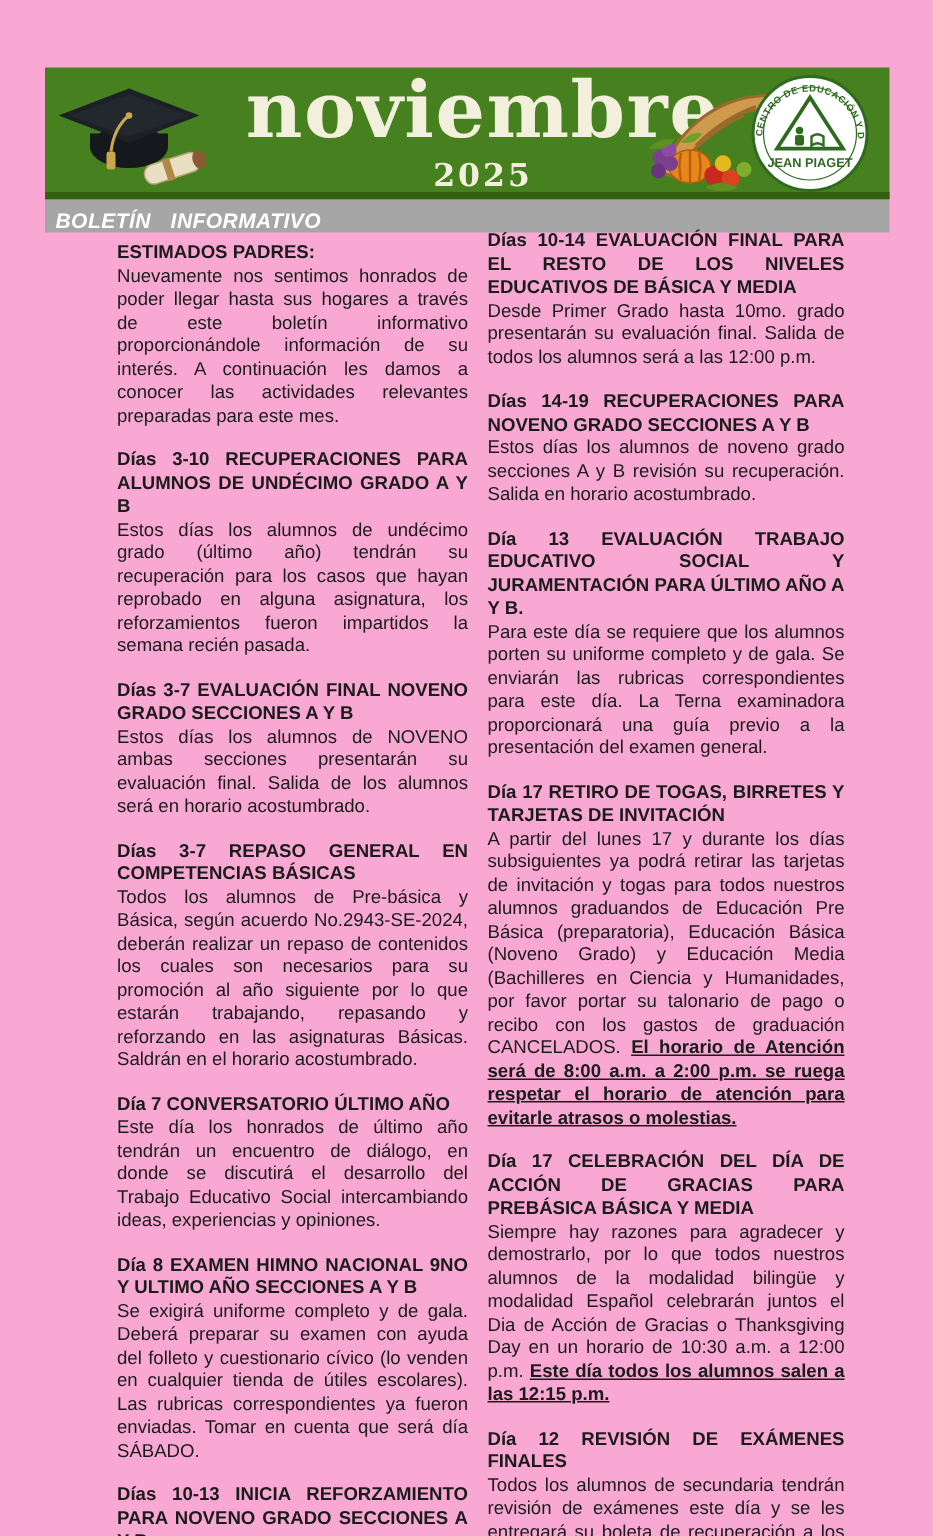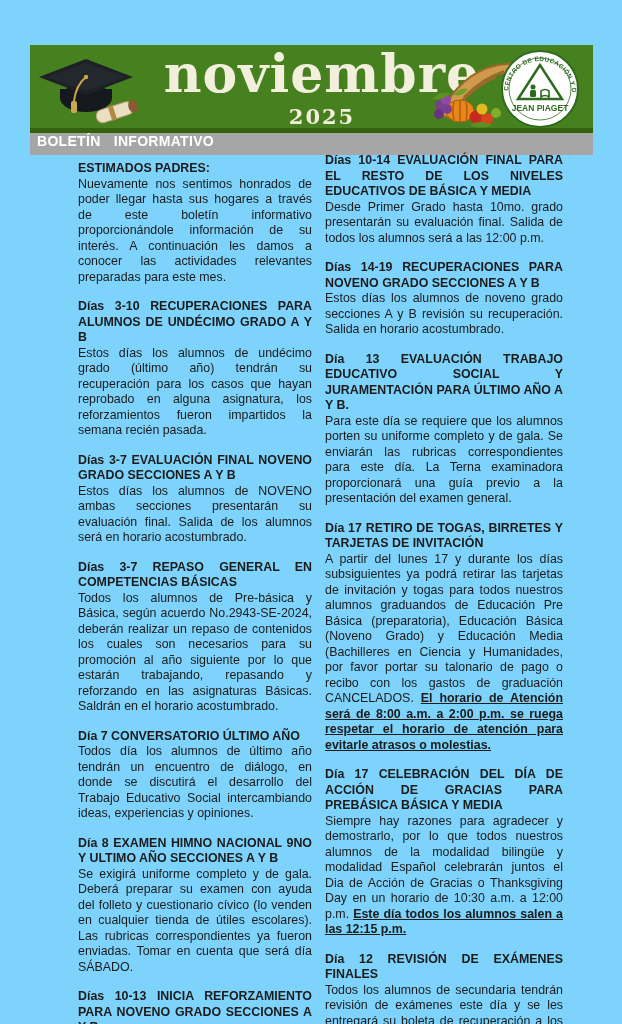--- a/index.html
+++ b/index.html
@@ -1,30 +1,30 @@
 <!DOCTYPE html>
 <html><head>
 <meta charset="utf-8">
 <style>
   html,body{margin:0;padding:0;background:#e8e8e8;}
-  .page{position:relative;width:622px;height:1024px;background:#7dd3fc;overflow:hidden;
+  .page{position:relative;width:622px;height:1024px;background:#f9a8d4;overflow:hidden;
         font-family:"Liberation Sans",sans-serif;color:#1b1b1b;margin:0 auto;}
   
   .header-box{position:absolute;left:30px;top:45px;width:563px;height:83px;
               background:#46801f;border-bottom:5px solid #33610f;}
   .title-block{position:absolute;left:112px;top:2px;width:360px;text-align:center;
                font-family:"DejaVu Serif",serif;font-weight:bold;color:#f3efdd;}
   .title-month{font-size:52px;line-height:54px;letter-spacing:1px;}
   .title-year{font-size:21px;line-height:32px;letter-spacing:2px;}
   .cap-svg{position:absolute;left:8px;top:6px;}
   .cornu-svg{position:absolute;left:400px;top:8px;}
   .logo-svg{position:absolute;left:470px;top:4px;}
   
   .banner{position:absolute;left:30px;top:133px;width:563px;height:22px;background:#a6a6a6;
-          display:flex;justify-content:space-between;align-items:flex-start;}
+          display:flex;justify-content:space-between;align-items:flex-end;font-style:italic;}
   .banner-left{color:#ffffff;font-weight:bold;font-size:14px;padding-left:7px;word-spacing:9px;letter-spacing:.3px;}
   .banner-right{color:#ffffff;font-weight:bold;font-size:13.5px;padding-right:3px;letter-spacing:.2px;}
   
   .col{position:absolute;font-size:12.4px;line-height:15.5px;text-align:justify;}
   .col-left{left:78px;top:161px;width:234px;}
   .col-right{left:325px;top:153px;width:238px;}
   .section{margin-bottom:14px;}
   .sec-title{font-weight:bold;}
   .sec-body{}
   .b{font-weight:bold;}
@@ -108,21 +108,21 @@
       <div class="section">
         <div class="sec-title">Días 3-7 EVALUACIÓN FINAL NOVENO GRADO SECCIONES A Y B</div>
         <div class="sec-body"><span>Estos días los alumnos de NOVENO ambas secciones presentarán su evaluación final. Salida de los alumnos será en horario acostumbrado.</span></div>
       </div>
       <div class="section">
         <div class="sec-title">Días 3-7 REPASO GENERAL EN COMPETENCIAS BÁSICAS</div>
         <div class="sec-body"><span>Todos los alumnos de Pre-básica y Básica, según acuerdo No.2943-SE-2024, deberán realizar un repaso de contenidos los cuales son necesarios para su promoción al año siguiente por lo que estarán trabajando, repasando y reforzando en las asignaturas Básicas. Saldrán en el horario acostumbrado.</span></div>
       </div>
       <div class="section">
         <div class="sec-title">Día 7  CONVERSATORIO ÚLTIMO AÑO</div>
-        <div class="sec-body"><span>Todos día los alumnos de último año tendrán un encuentro de diálogo, en donde se discutirá el desarrollo del Trabajo Educativo Social intercambiando ideas, experiencias y opiniones.</span></div>
+        <div class="sec-body"><span>Este día los honrados de último año tendrán un encuentro de diálogo, en donde se discutirá el desarrollo del Trabajo Educativo Social intercambiando ideas, experiencias y opiniones.</span></div>
       </div>
       <div class="section">
         <div class="sec-title">Día 8  EXAMEN HIMNO NACIONAL 9NO Y ULTIMO AÑO SECCIONES A Y B</div>
         <div class="sec-body"><span>Se exigirá uniforme completo y de gala. Deberá preparar su examen con ayuda del folleto y cuestionario cívico (lo venden en cualquier tienda de útiles escolares). Las rubricas correspondientes ya fueron enviadas. Tomar en cuenta que será día SÁBADO.</span></div>
       </div>
       <div class="section">
         <div class="sec-title">Días 10-13 INICIA REFORZAMIENTO PARA NOVENO GRADO SECCIONES A Y B</div>
       </div>
     </div>
   <div class="col col-right" id="col-right">

